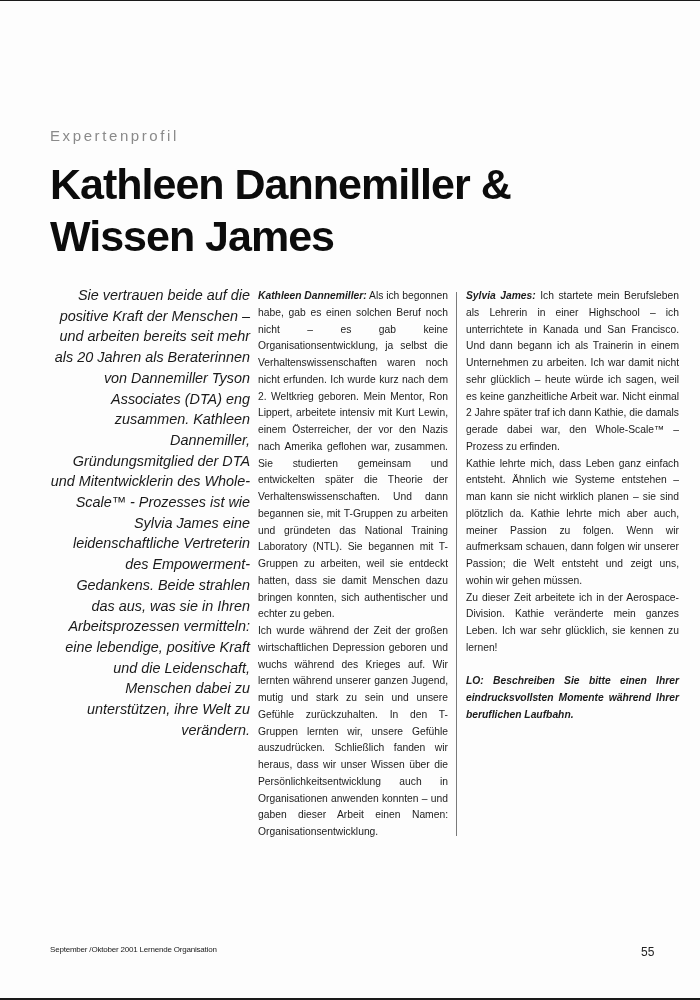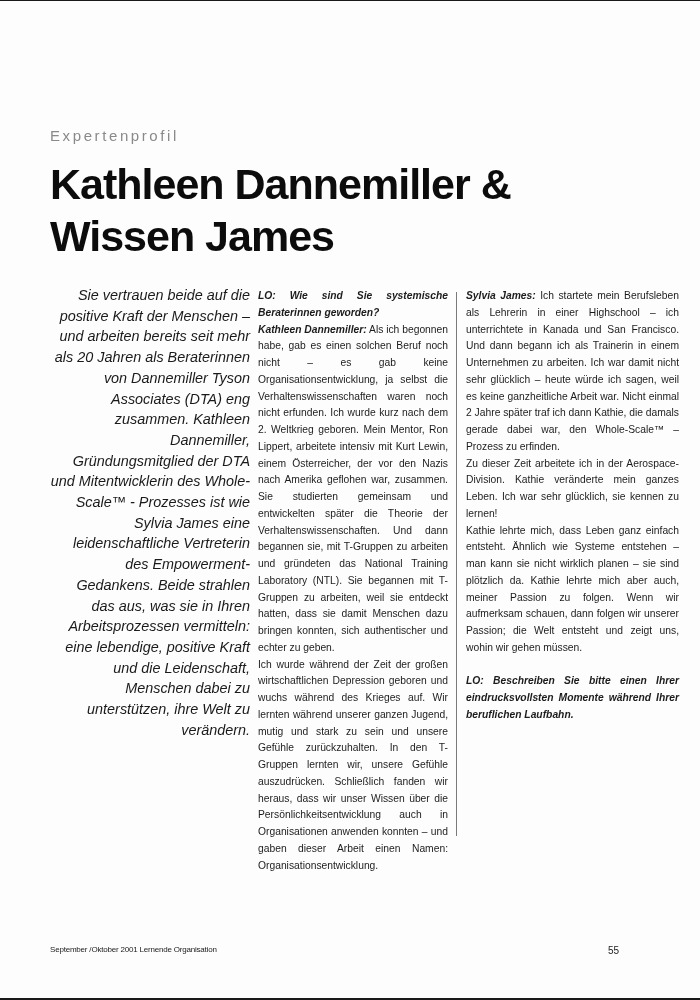--- a/index.html
+++ b/index.html
@@ -44,51 +44,50 @@
     .divider {
       position: absolute; left: 456px; top: 292px; width: 1px; height: 544px;
       background: #7a7a7a;
     }
 
     .footer-left {
       position: absolute; left: 50px; top: 945px;
       font-size: 8px; letter-spacing: -0.2px; color: #222;
     }
     .footer-right {
-      position: absolute; left: 608px; top: 945px;
-      font-size: 10px; color: #222;
+      position: absolute; left: 641px; top: 945px;
+      font-size: 12px; color: #222;
     }
   </style>
 </head>
 <body>
 
 <div class="top-border"></div>
 
 <div class="kicker">Expertenprofil</div>
 <h1 class="title">
   <span>Kathleen Dannemiller &amp;</span><br>
   <span>Wissen James</span>
 </h1>
 
 <div class="col-intro">
   <p>Sie vertrauen beide auf die positive Kraft der Menschen – und arbeiten bereits seit mehr als 20 Jahren als Beraterinnen von Dannemiller Tyson Associates (DTA) eng zusammen. Kathleen Dannemiller, Gründungsmitglied der DTA und Mitentwicklerin des Whole-Scale™ - Prozesses ist  wie Sylvia James eine leidenschaftliche Vertreterin des Empowerment-Gedankens. Beide strahlen das aus, was sie in Ihren Arbeitsprozessen vermitteln: eine lebendige, positive Kraft und die Leidenschaft, Menschen dabei zu unterstützen, ihre Welt zu verändern.</p>
 </div>
 
 <div class="col col-mid">
-  <p class="q">LO: Wie sind Sie systemische Beraterinnen geworden?</p>
   <p><span class="speaker">Kathleen Dannemiller:</span><span> Als ich begonnen habe, gab es einen solchen Beruf noch nicht – es gab keine Organisationsentwicklung, ja selbst die Verhaltenswissenschaften waren noch nicht erfunden. Ich wurde kurz nach dem 2. Weltkrieg geboren. Mein Mentor, Ron Lippert, arbeitete intensiv mit Kurt Lewin, einem Österreicher, der vor den Nazis nach Amerika geflohen war, zusammen. Sie studierten gemeinsam und entwickelten später die Theorie der Verhaltenswissenschaften. Und dann begannen sie, mit T-Gruppen zu arbeiten und gründeten das National Training Laboratory (NTL). Sie begannen mit T-Gruppen zu arbeiten, weil sie entdeckt hatten, dass sie damit Menschen dazu bringen konnten, sich authentischer und echter zu geben.</span></p>
   <p>Ich wurde während der Zeit der großen wirtschaftlichen Depression geboren und wuchs während des Krieges auf. Wir lernten während unserer ganzen Jugend, mutig und stark zu sein und unsere Gefühle zurückzuhalten. In den T-Gruppen lernten wir, unsere Gefühle auszudrücken. Schließlich fanden wir heraus, dass wir unser Wissen über die Persönlichkeitsentwicklung auch in Organisationen anwenden konnten – und gaben dieser Arbeit einen Namen: Organisationsentwicklung.</p>
 </div>
 
 <div class="divider"></div>
 
 <div class="col col-right">
   <p><span class="speaker">Sylvia James:</span><span> Ich startete mein Berufsleben als Lehrerin in einer Highschool – ich unterrichtete in Kanada und San Francisco. Und dann begann ich als Trainerin in einem Unternehmen zu arbeiten. Ich war damit nicht sehr glücklich – heute würde ich sagen, weil es keine ganzheitliche Arbeit war. Nicht einmal 2 Jahre später traf ich dann Kathie, die damals gerade dabei war, den Whole-Scale™ – Prozess zu erfinden.</span></p>
+  <p>Kathie lehrte mich, dass Leben ganz einfach entsteht. Ähnlich wie Systeme entstehen – man kann sie nicht wirklich planen – sie sind plötzlich da. Kathie lehrte mich aber auch, meiner Passion zu folgen. Wenn wir aufmerksam schauen, dann folgen wir unserer Passion; die Welt entsteht und zeigt uns, wohin wir gehen müssen.</p>
   <p>Zu dieser Zeit arbeitete ich in der Aerospace-Division. Kathie veränderte mein ganzes Leben. Ich war sehr glücklich, sie kennen zu lernen!</p>
-  <p>Kathie lehrte mich, dass Leben ganz einfach entsteht. Ähnlich wie Systeme entstehen – man kann sie nicht wirklich planen – sie sind plötzlich da. Kathie lehrte mich aber auch, meiner Passion zu folgen. Wenn wir aufmerksam schauen, dann folgen wir unserer Passion; die Welt entsteht und zeigt uns, wohin wir gehen müssen.</p>
   <div class="gap"></div>
   <p class="q">LO: Beschreiben Sie bitte einen Ihrer eindrucksvollsten Momente während Ihrer beruflichen Laufbahn.</p>
 </div>
 
 <div class="footer-left">September /Oktober 2001 Lernende Organisation</div>
 <div class="footer-right">55</div>
 
 <div class="bottom-border"></div>
 
 </body></html>

